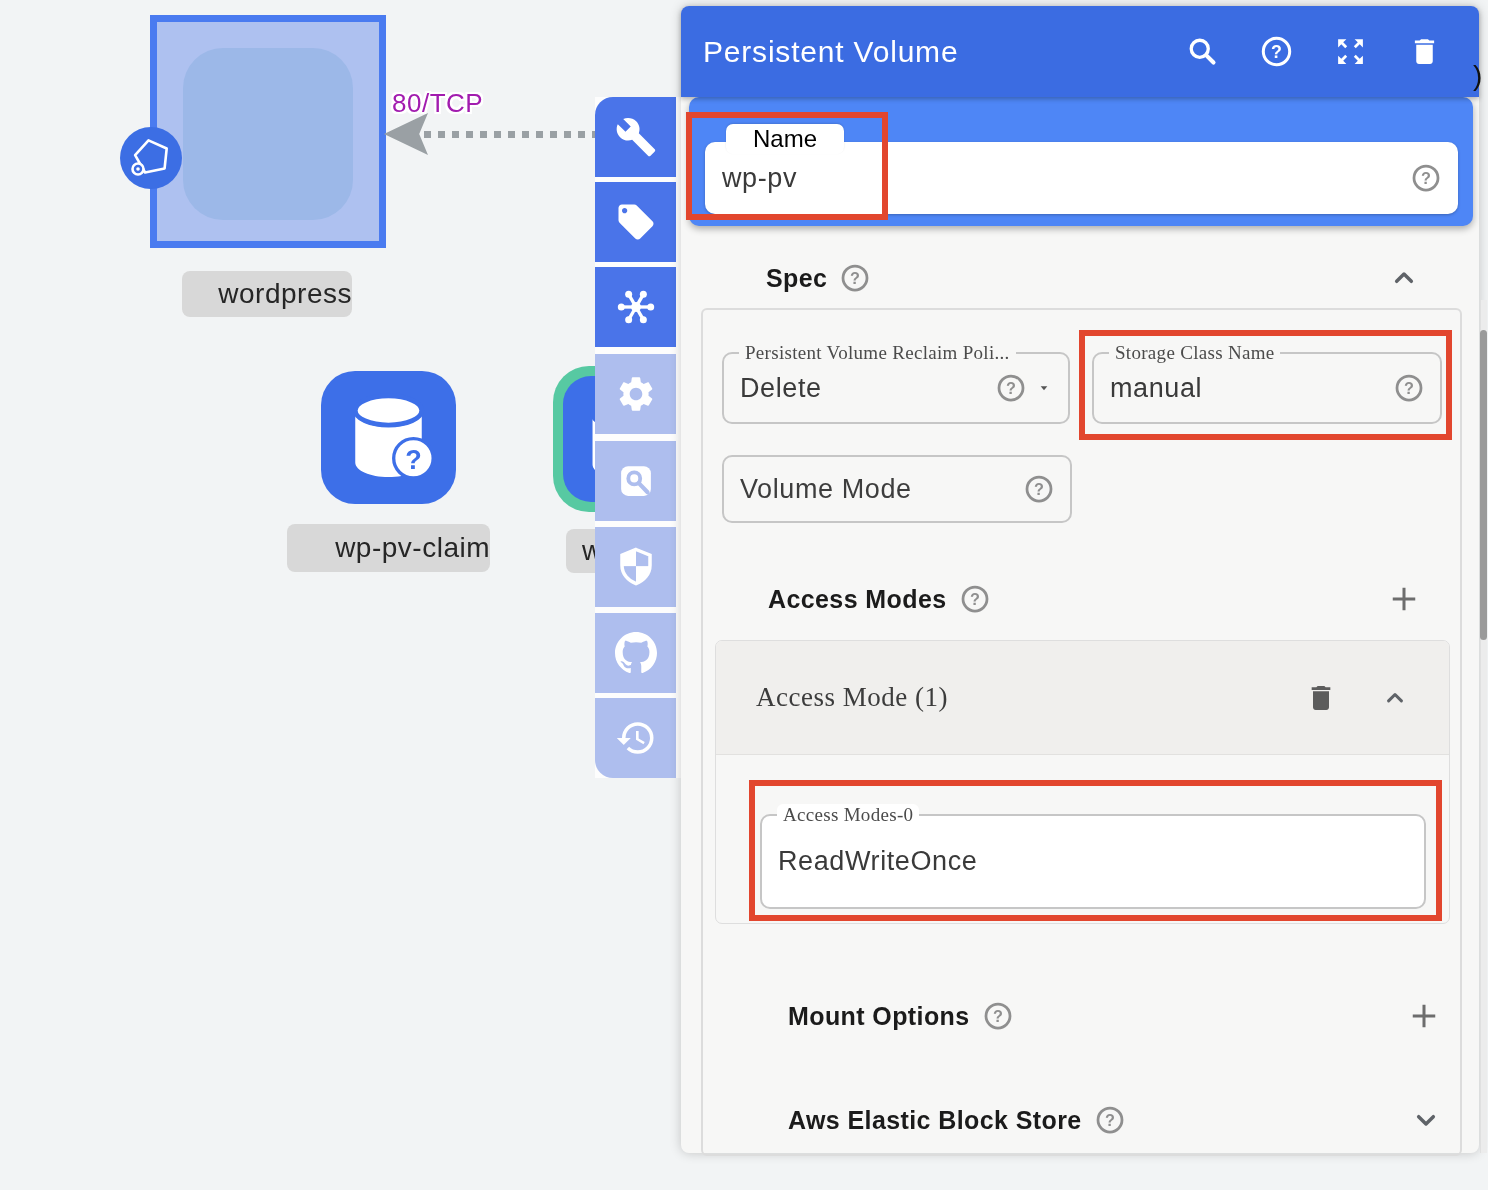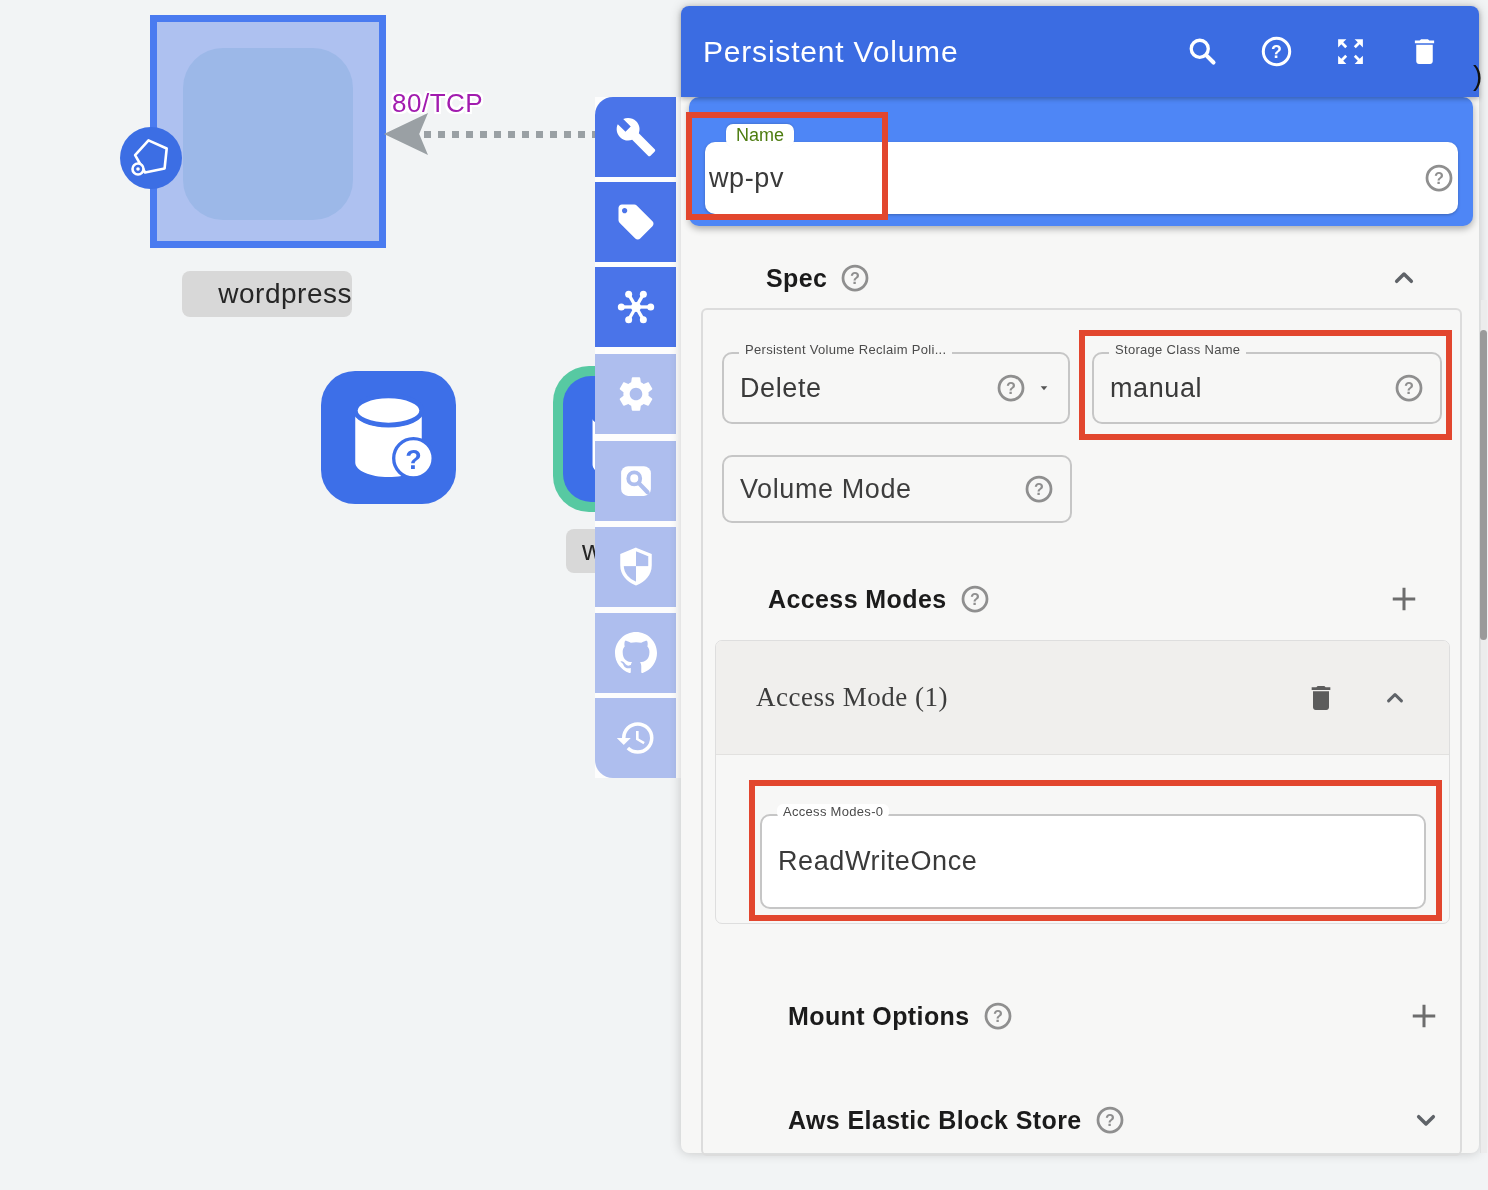--- a/index.html
+++ b/index.html
@@ -59,36 +59,36 @@
   .tb-last{border-radius:0 0 0 18px;}
 
   
   .panel{left:681px;top:6px;width:798px;height:1147px;background:var(--panel);border-radius:8px;box-shadow:0 0 12px rgba(0,0,0,.20);}
   .panel-header{left:0;top:0;width:798px;height:91px;background:var(--hdr-blue);border-radius:8px 8px 0 0;box-shadow:0 2px 5px rgba(0,0,0,.28);display:flex;align-items:center;padding:0 22px;z-index:3;}
   .panel-title{color:#fff;font-size:30px;font-weight:400;letter-spacing:.8px;}
   .hdr-icons{margin-left:auto;display:flex;align-items:center;gap:41px;padding-right:16px;}
   .hdr-icons svg{width:33px;height:33px;display:block;cursor:pointer;}
 
   .name-card{left:8px;top:91px;width:784px;height:129px;background:var(--namecard-blue);border-radius:10px;box-shadow:0 3px 7px rgba(0,0,0,.30);z-index:2;}
-  .name-input{left:16px;top:45px;width:753px;height:72px;background:#fff;border-radius:10px;display:flex;align-items:center;padding:0 4px;box-shadow:0 1px 3px rgba(0,0,0,.25);}
-  .name-tab{left:37px;top:27px;background:#fff;border-radius:7px;padding:1px 10px;font-size:18px;color:#4d7c0f;box-shadow:0 -1px 2px rgba(0,0,0,.12);}
+  .name-input{left:16px;top:45px;width:753px;height:72px;background:#fff;border-radius:10px;display:flex;align-items:center;padding:0 17px;box-shadow:0 1px 3px rgba(0,0,0,.25);}
+  .name-tab{left:37px;top:27px;background:#fff;border-radius:7px;padding:1px 27px;font-size:24px;color:#000000;box-shadow:0 -1px 2px rgba(0,0,0,.12);}
   .value-text{font-size:27px;color:var(--txt);letter-spacing:.6px;}
 
   .heading-row{display:flex;align-items:center;gap:13px;height:46px;}
   .heading-row .ttl{font-size:25px;font-weight:700;color:var(--heading);letter-spacing:.4px;margin-left:46px;}
   .row-right{margin-left:auto;}
   .help-ic{width:30px;height:30px;display:block;}
   .ctl-ic{width:32px;height:32px;display:block;cursor:pointer;}
 
   .spec-row{left:39px;top:249px;width:700px;}
   .container2{left:20px;top:302px;width:761px;height:848px;border:2px solid #dcdcdc;border-radius:6px;}
 
   .field{border:2px solid var(--field-border);border-radius:10px;display:flex;align-items:center;padding:0 16px;gap:10px;}
   .field .value-text{letter-spacing:.6px;}
-  .notch-label{position:absolute;top:-12px;left:15px;background:var(--panel);padding:0 6px;font-size:13px;color:#4b4b4b;letter-spacing:.3px;white-space:nowrap;}
+  .notch-label{position:absolute;top:-12px;left:15px;background:var(--panel);padding:0 6px;font-size:19px;color:#4b4b4b;letter-spacing:.3px;white-space:nowrap;font-family:Liberation Serif, serif;}
   .f-reclaim{left:19px;top:42px;width:348px;height:72px;cursor:pointer;}
   .f-storage{left:389px;top:42px;width:350px;height:72px;}
   .f-volume{left:19px;top:145px;width:350px;height:68px;}
   .f-volume .value-text{color:#3d3d3d;}
   .caret{width:16px;height:16px;display:block;}
 
   .am-row{left:19px;top:266px;width:700px;}
   .am-card{left:12px;top:330px;width:735px;height:284px;border:1.5px solid #dedede;border-radius:7px;background:var(--panel);}
   .am-card-header{left:0;top:0;width:100%;height:114px;background:#f0efed;border-bottom:1.5px solid #e2e1df;border-radius:6px 6px 0 0;display:flex;align-items:center;padding:0 40px;gap:44px;font-family:Liberation Serif, serif;}
   .am-card-title{font-size:27px;color:#3c3c3c;letter-spacing:.5px;}
@@ -143,20 +143,23 @@
     <span>w</span>
   </div>
 
   <div class="abs res-icon pvclaim-icon">
     <svg viewBox="0 0 64 64" width="135" height="133">
       <path d="M16 20c0 3.9 7.2 7 16 7s16-3.1 16-7v24c0 3.9-7.2 7-16 7s-16-3.1-16-7z" fill="#fff"></path>
       <ellipse cx="32" cy="19" rx="16" ry="7" fill="#fff" stroke="var(--node-blue)" stroke-width="2.3"></ellipse>
       <circle cx="44" cy="42" r="9.5" fill="#fff" stroke="var(--node-blue)" stroke-width="1.6"></circle>
       <text x="44" y="47" text-anchor="middle" font-size="13" font-weight="bold" fill="var(--node-blue)" font-family="Liberation Sans, sans-serif">?</text>
     </svg>
+  </div>
+  <div class="abs chip chip-wppvclaim">
+    <span>wp-pv-claim</span>
   </div>
 
   <div class="abs tb-backing"></div>
 
   <div class="abs tb-btn tb-active tb-first" style="top:97px;">
     <svg viewBox="0 0 24 24">
       <path fill="#fff" d="M22.7 19l-9.1-9.1c.9-2.3.4-5-1.5-6.9-2-2-5-2.4-7.4-1.3L9 6 6 9 1.6 4.7C.4 7.1.9 10.1 2.9 12.1c1.9 1.9 4.6 2.4 6.9 1.5l9.1 9.1c.4.4 1 .4 1.4 0l2.3-2.3c.5-.4.5-1.1.1-1.4z"></path>
     </svg>
   </div>
   <div class="abs tb-btn tb-active" style="top:182px;">

